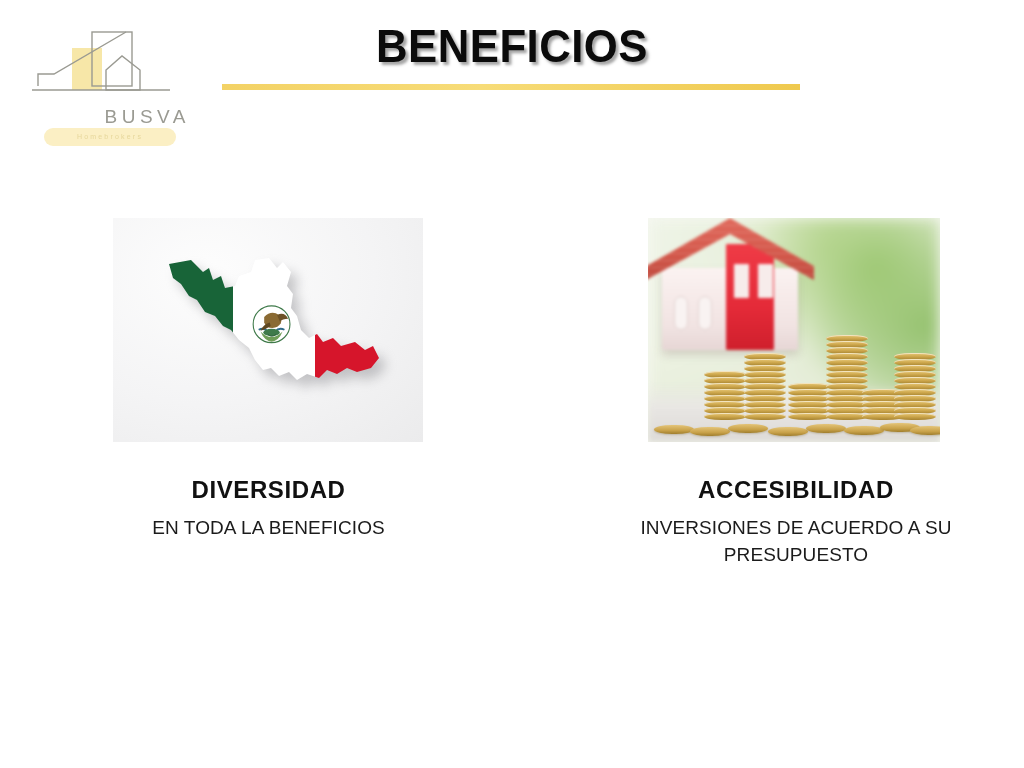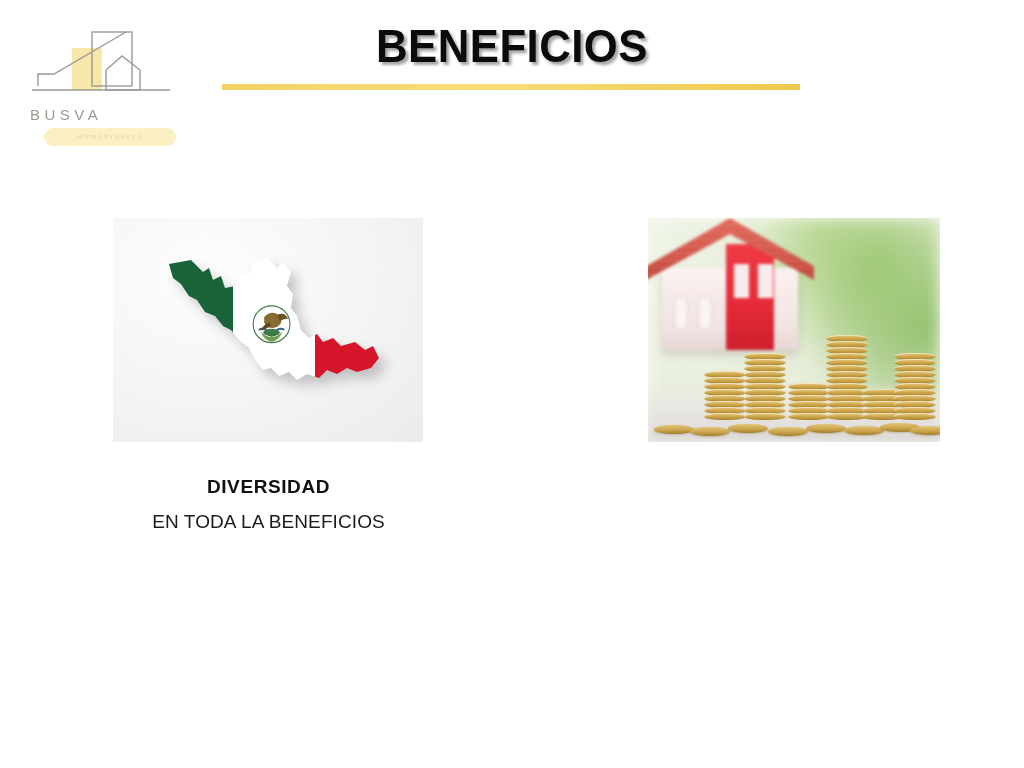--- a/index.html
+++ b/index.html
@@ -10,21 +10,21 @@
     font-family:"Liberation Sans", sans-serif;
     overflow:hidden;
   }
   .slide { position:relative; width:1024px; height:768px; background:#fff; }
 
   
   .logo { position:absolute; left:30px; top:24px; width:160px; height:120px; }
   .logo-mark { position:absolute; left:0; top:0; width:160px; height:78px; }
   .logo-name {
     position:absolute; left:0; top:82px; width:160px;
-    text-align:left; font-size:15px; letter-spacing:4.5px;
+    text-align:right; font-size:19px; letter-spacing:4.5px;
     color:#9a9a92; font-weight:400;
   }
   .logo-tagline-wrap {
     position:absolute; left:14px; top:104px; width:132px; height:18px;
     background:#fbefc4; border-radius:9px;
   }
   .logo-tagline {
     position:absolute; left:0; top:0; width:132px; line-height:18px;
     text-align:center; font-size:7px; letter-spacing:2.2px;
     color:#e6d79b; font-weight:400;
@@ -140,21 +140,21 @@
     position:absolute; width:40px; height:9px; border-radius:50%/55%;
     background:linear-gradient(180deg,#e4c478 0%,#c9a24a 60%,#a07e2d 100%);
     box-shadow:0 1px 2px rgba(120,95,40,.3);
   }
 
   
   .caption { position:absolute; top:258px; text-align:center; }
   .cap-left  { left:-72px;  width:455px; }
   .cap-right { left:-52px;  width:400px; }
   .cap-head {
-    font-size:19px; font-weight:bold; color:#111; letter-spacing:0.6px;
+    font-size:24px; font-weight:bold; color:#111; letter-spacing:0.6px;
     margin-bottom:10px;
   }
   .cap-body {
     font-size:19px; font-weight:400; color:#1b1b1b; line-height:1.44;
     letter-spacing:0.1px;
   }
 </style>
 </head>
 <body>
 
@@ -321,16 +321,23 @@
               <div class="coin"></div>
             <div class="coin"></div>
               <div class="coin"></div>
               <div class="coin"></div>
             <div class="coin"></div>
               <div class="coin"></div>
           </div>
         </div>
       </div>
 
+      <div class="caption cap-right">
+        <div class="cap-head">ACCESIBILIDAD</div>
+        <div class="cap-body">
+          <div>INVERSIONES DE ACUERDO A SU</div>
+          <div>PRESUPUESTO</div>
+        </div>
+      </div>
     </div>
 
   </div>
 </div>
 
 </body></html>

